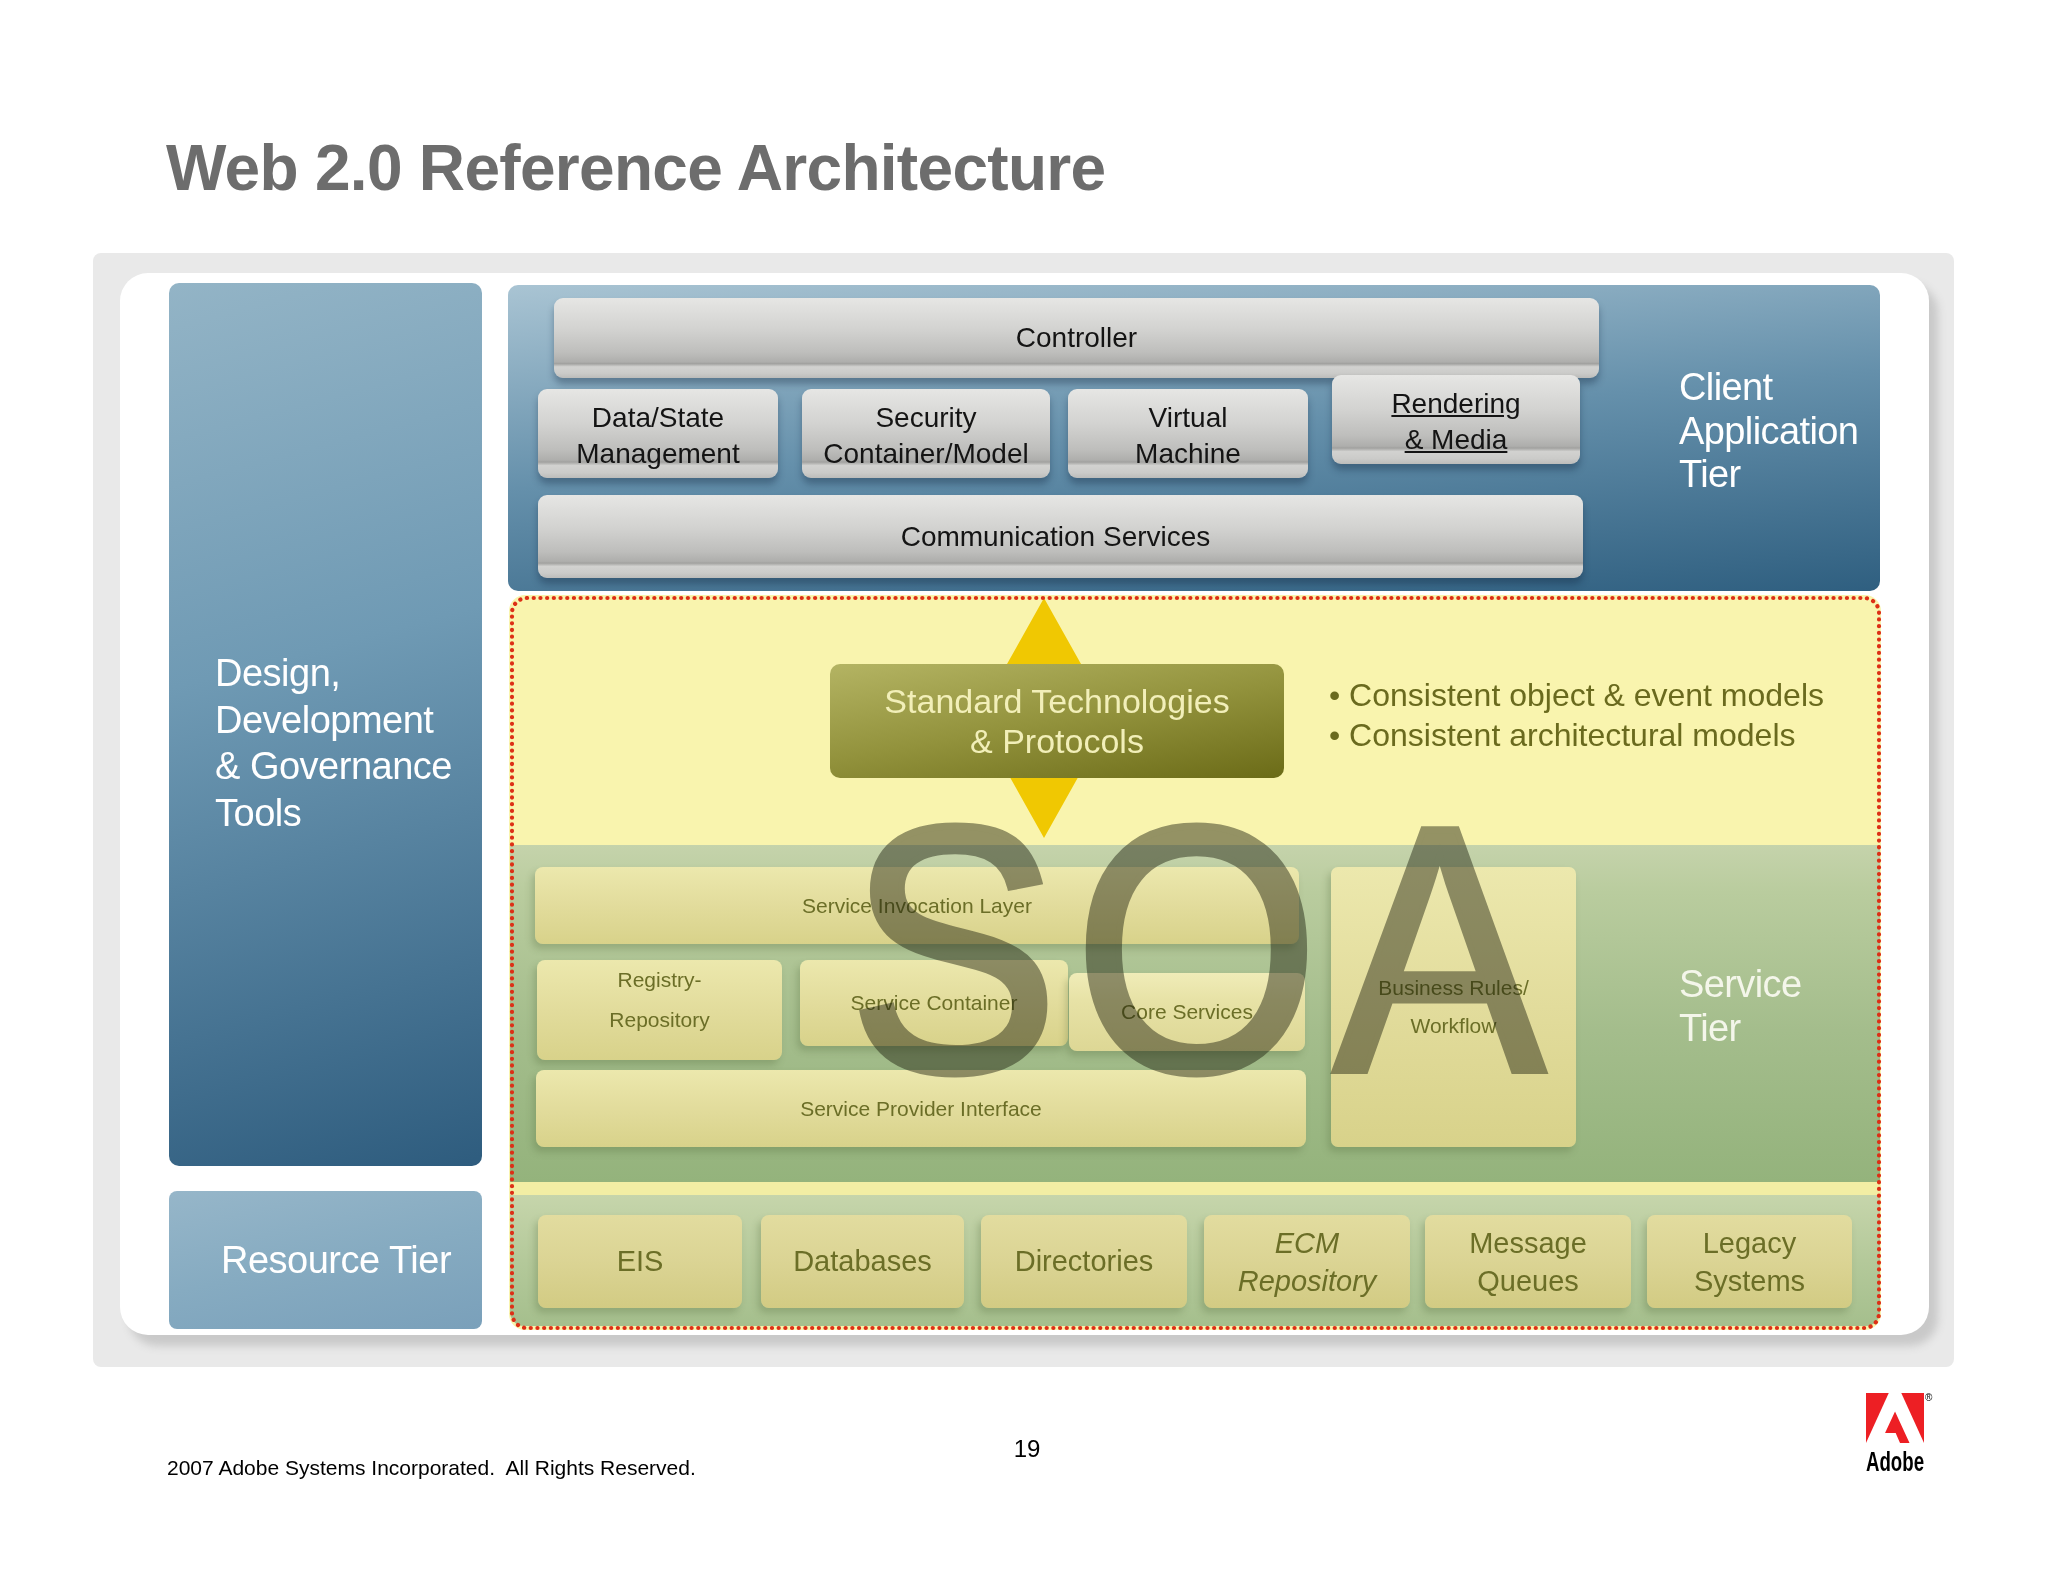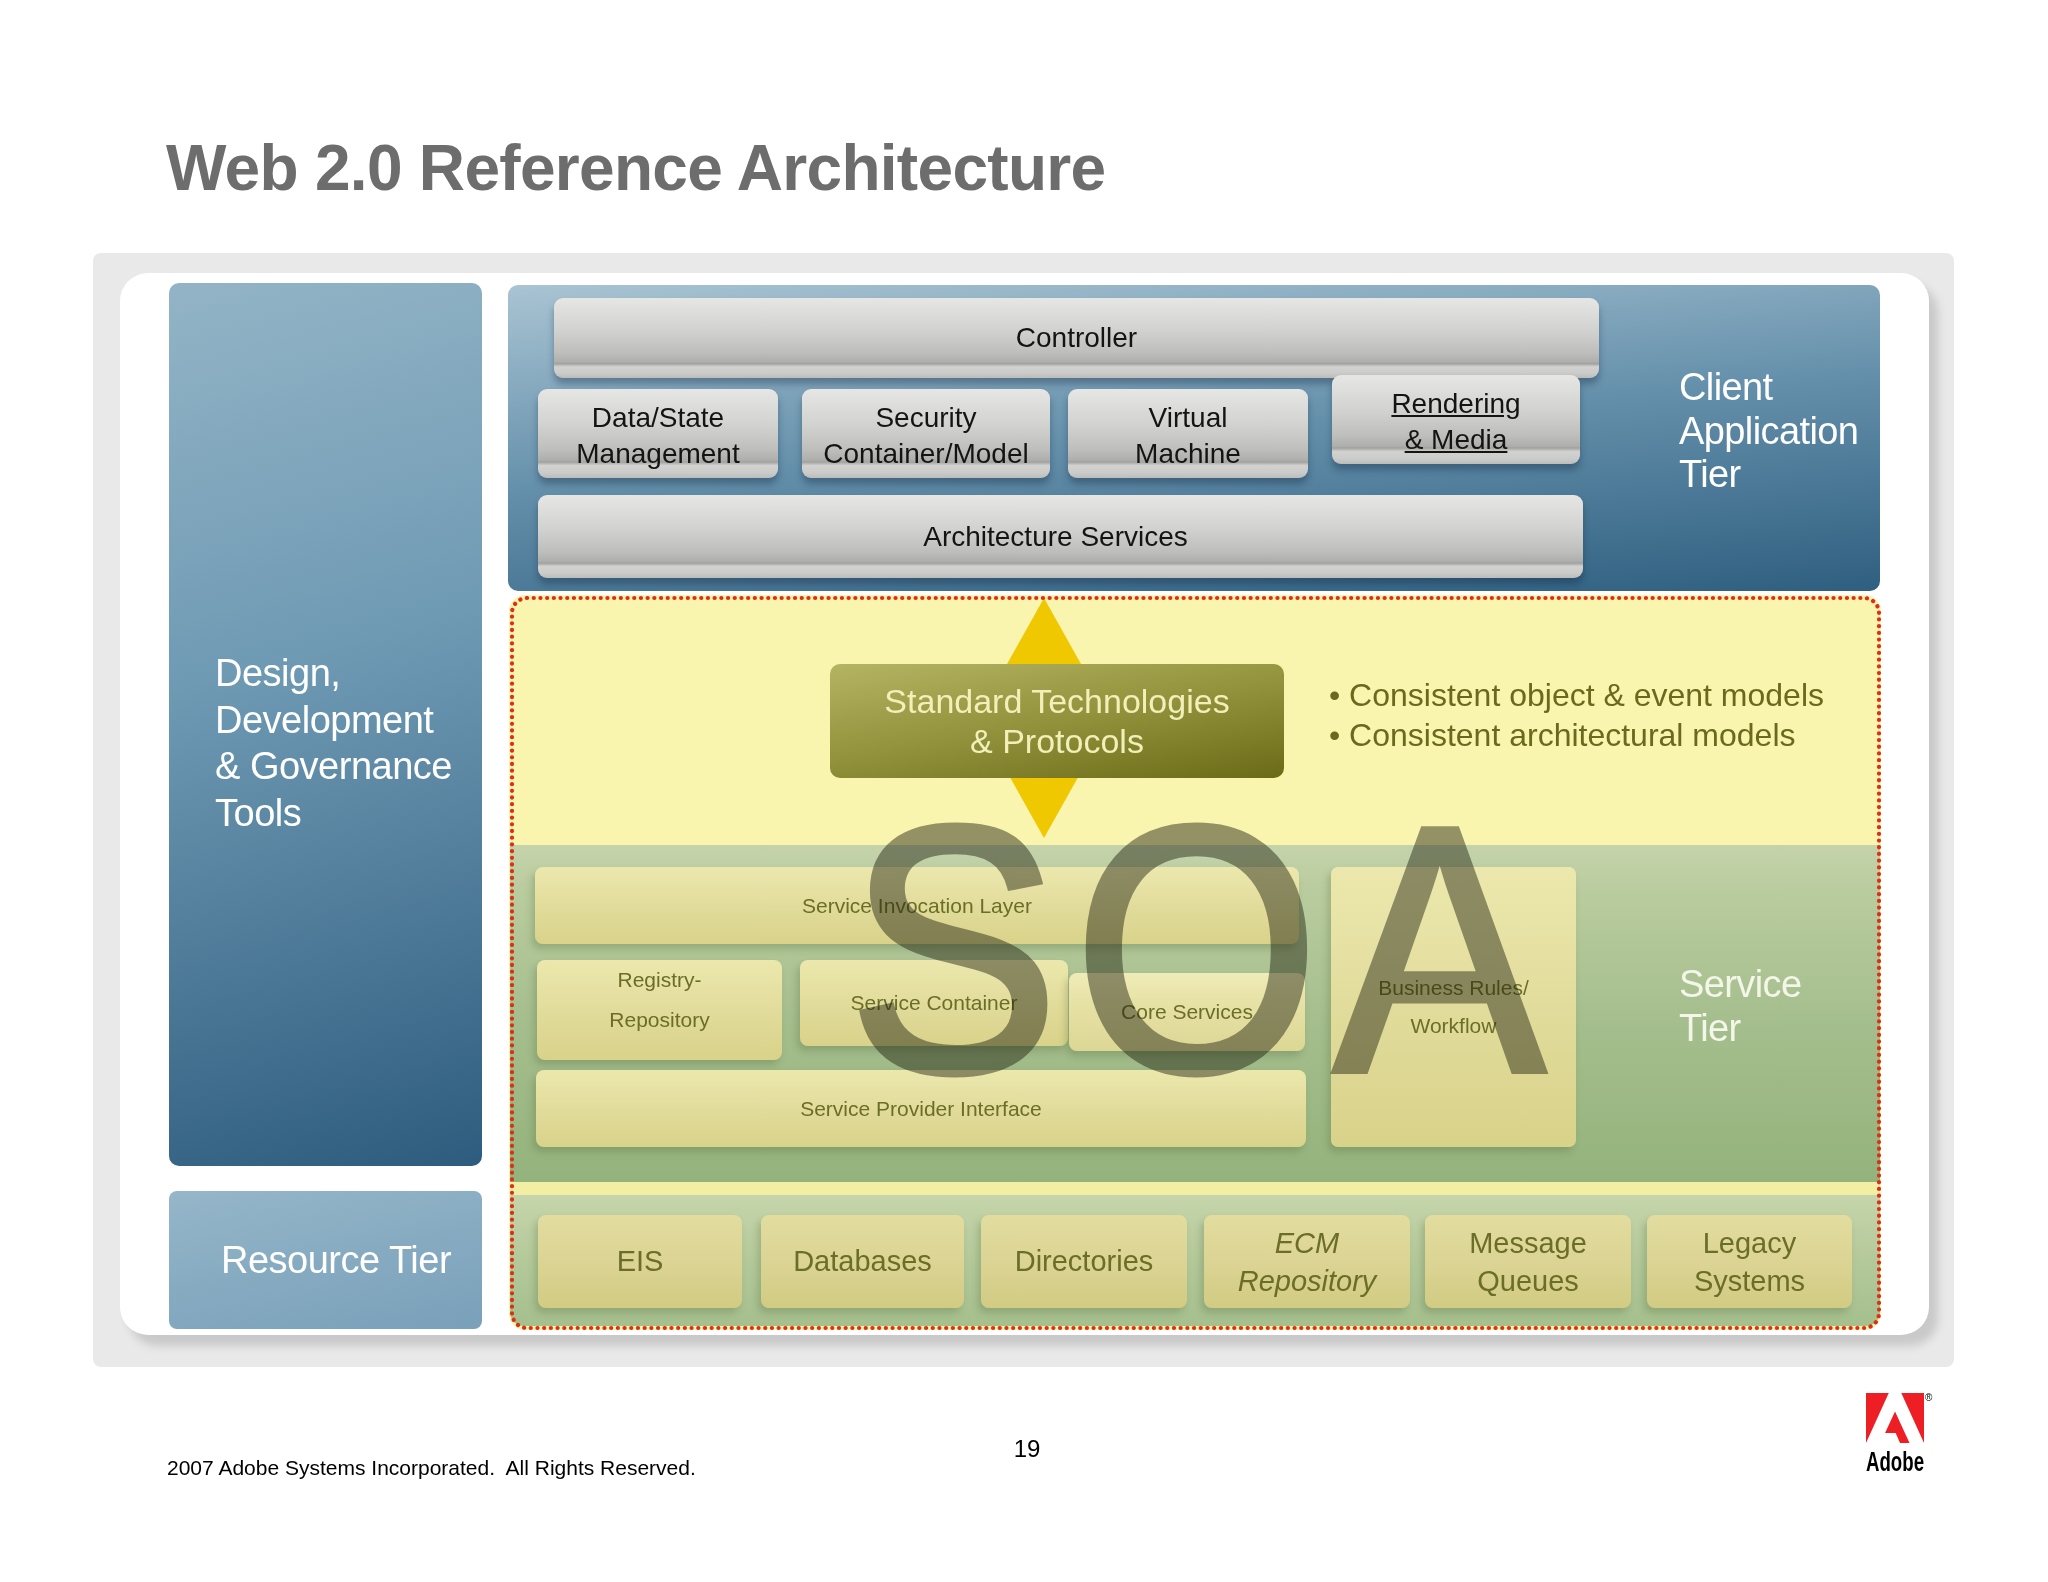--- a/index.html
+++ b/index.html
@@ -77,21 +77,21 @@
 <div class="abs" id="lefttext">Design,<br>Development<br>&amp; Governance<br>Tools</div>
 <div class="abs" id="resbox"></div>
 <div class="abs" id="restext">Resource Tier</div>
 
 <div class="abs" id="clientbox"></div>
 <div class="abs g" id="bx-controller">Controller</div>
 <div class="abs g g2" id="bx-ds">Data/State<br>Management</div>
 <div class="abs g g2" id="bx-sec">Security<br>Container/Model</div>
 <div class="abs g g2" id="bx-vm">Virtual<br>Machine</div>
 <div class="abs g g2" id="bx-rm">Rendering<br>&amp; Media</div>
-<div class="abs g" id="bx-comm">Architecture Services</div>
+<div class="abs g" id="bx-comm">Communication Services</div>
 <div class="abs" id="clientlabel">Client<br>Application<br>Tier</div>
 
 <div class="abs" id="yellowpanel"></div>
 <div class="abs" id="greenband"></div>
 <div class="abs" id="resband"></div>
 <div class="abs" style="left:510px;top:1182px;width:1370px;height:13px;background:#f2eea4;"></div>
 
 <svg class="abs" style="left:1000px;top:590px;" width="90" height="256" viewBox="0 0 90 256">
   <polygon points="44,8 81,74 62,74 62,182 81,182 44,248 7,182 26,182 26,74 7,74" fill="#f0c802"></polygon>
 </svg>

